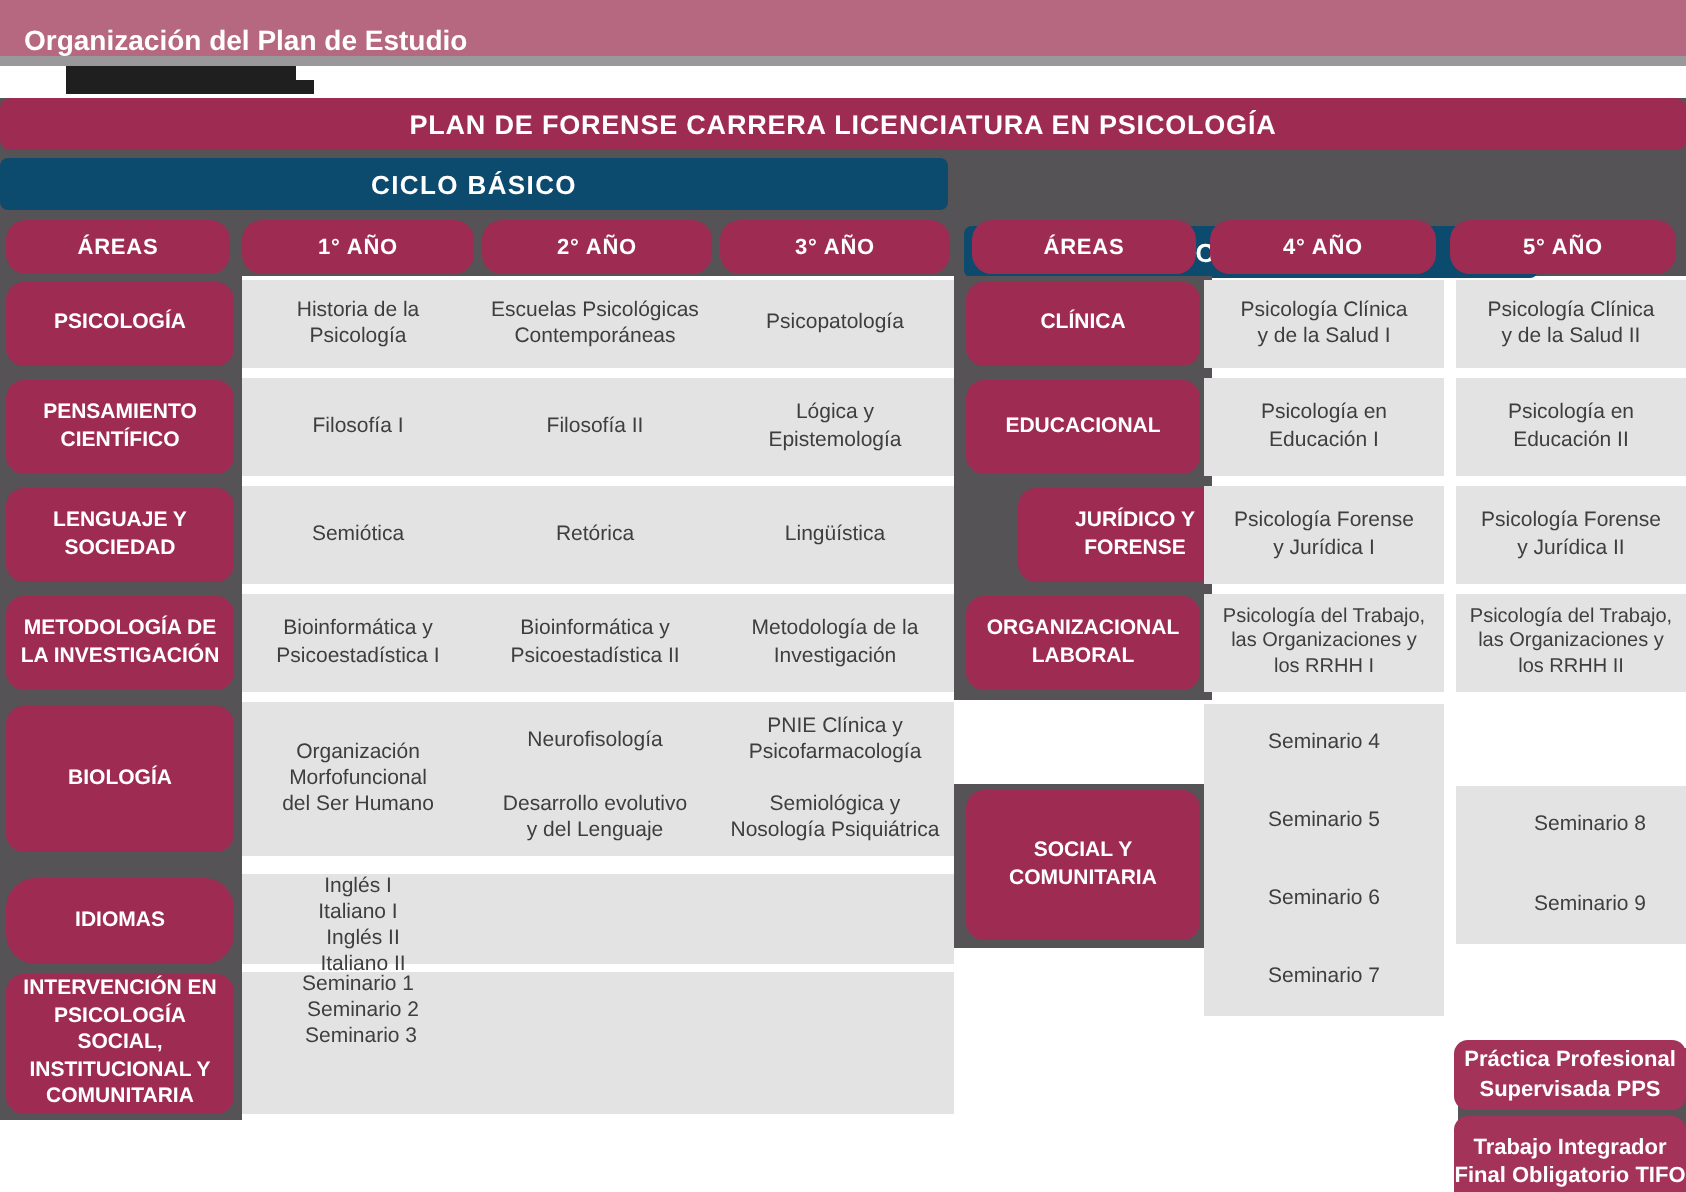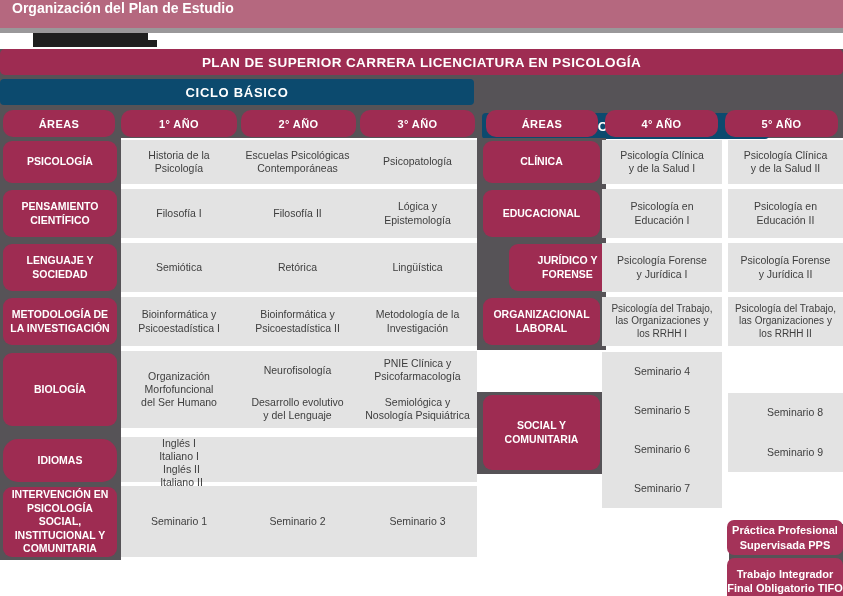--- a/index.html
+++ b/index.html
@@ -1,20 +1,20 @@
 <!DOCTYPE html>
 <html><head>
 <meta charset="utf-8">
 <style>
   html,body{margin:0;padding:0;background:#fff;}
   #frame{position:relative;width:843px;height:596px;background:#fff;overflow:hidden;
          font-family:"Liberation Sans",sans-serif;}
   .abs{position:absolute;box-sizing:border-box;}
   .topbar{background:#b5687f;color:#fff;font-weight:bold;font-size:14px;
-          display:flex;align-items:flex-start;padding-left:12px;}
+          display:flex;align-items:flex-end;padding-left:12px;}
   .graystrip{background:#9a989a;}
   .blackbox{background:#1f1f1f;}
   .backdrop{background:#565357;}
   .titlebar{background:#9e2c52;color:#fff;font-weight:bold;font-size:13.5px;letter-spacing:.4px;
             display:flex;align-items:center;justify-content:center;border-radius:5px;}
   .ciclo{background:#0c4a6e;color:#fff;font-weight:bold;font-size:13px;letter-spacing:.7px;
          display:flex;align-items:center;justify-content:center;border-radius:4px;}
   .pill{background:#9e2c52;color:#fff;font-weight:bold;font-size:11px;letter-spacing:.4px;
         display:flex;align-items:center;justify-content:center;border-radius:10px;}
   .areabox{background:#9e2c52;color:#fff;font-weight:bold;font-size:10.5px;line-height:1.3;
@@ -42,21 +42,21 @@
   <div class="abs topbar" style="left:0;top:0;width:843px;height:28px;">
     <span>Organización del Plan de Estudio</span>
   </div>
   <div class="abs graystrip" style="left:0;top:28px;width:843px;height:5px;"></div>
   <div class="abs blackbox" style="left:33px;top:33px;width:115px;height:14px;"></div>
   <div class="abs blackbox" style="left:148px;top:40px;width:9px;height:7px;"></div>
 
   <div class="abs backdrop" style="left:0;top:49px;width:843px;height:89px;"></div>
 
   <div class="abs titlebar" style="left:0;top:49px;width:843px;height:26px;">
-    <span>PLAN DE SUPERIOR CARRERA LICENCIATURA EN PSICOLOGÍA</span>
+    <span>PLAN DE FORENSE CARRERA LICENCIATURA EN PSICOLOGÍA</span>
   </div>
 
   <div class="abs ciclo" style="left:0;top:79px;width:474px;height:26px;">
     <span>CICLO BÁSICO</span>
   </div>
   <div class="abs ciclo" style="left:482px;top:79px;width:287px;height:26px;margin-top:34px;">
     <span>CICLO SUPERIOR</span>
   </div>
 
   <div class="abs pill" style="left:3px;top:110px;width:112px;height:27px;">ÁREAS</div>
@@ -135,21 +135,21 @@
     </div>
     <div class="stack w2">
       <div>Inglés II</div>
       <div>Italiano II</div>
     </div>
     <div class="stack w3">
       <div>Inglés III</div>
       <div>Italiano III</div>
     </div>
   </div>
-  <div class="abs strip" style="left:121px;top:486px;width:356px;height:71px;">
+  <div class="abs strip" style="left:121px;top:486px;width:356px;height:71px;flex-direction:column;">
     <div class="cellcol w1">Seminario 1</div>
     <div class="cellcol w2">Seminario 2</div>
     <div class="cellcol w3">Seminario 3</div>
   </div>
 
   <div class="abs areabox" style="left:483px;top:141px;width:117px;height:42px;">CLÍNICA</div>
   <div class="abs areabox" style="left:483px;top:190px;width:117px;height:47px;">EDUCACIONAL</div>
   <div class="abs areabox" style="left:509px;top:244px;width:117px;height:47px;">JURÍDICO Y
 FORENSE</div>
   <div class="abs areabox" style="left:483px;top:298px;width:117px;height:47px;">ORGANIZACIONAL

